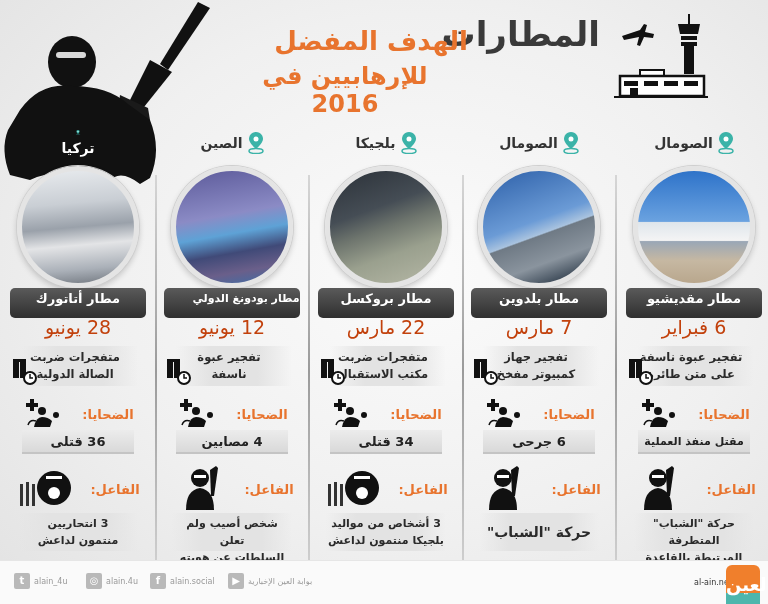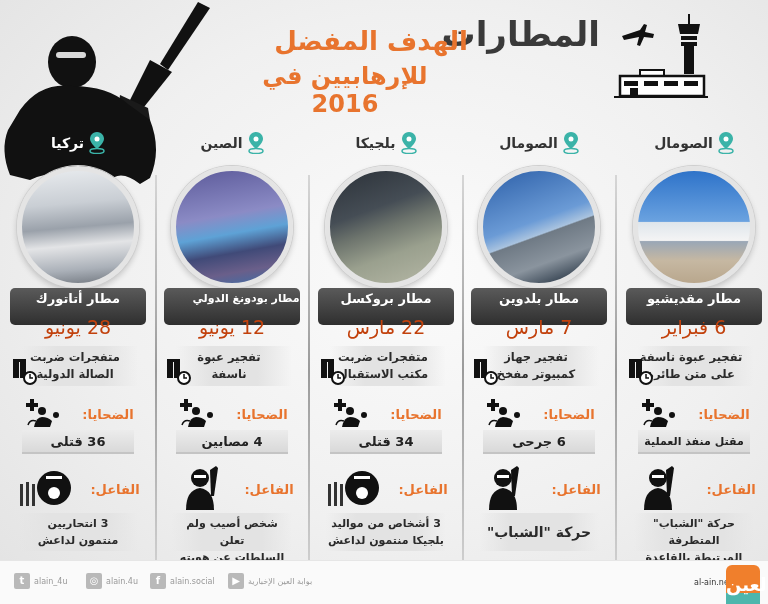--- a/index.html
+++ b/index.html
@@ -38,29 +38,29 @@
   }
   .col-sep {
     position: absolute; top: 175px; width: 2px; height: 390px;
     background: linear-gradient(#d6d6d6, #9a9a9a 50%, #cfcfcf);
   }
   .country {
     position: absolute; top: 0; left: 0; right: 0; height: 26px;
     display: flex; align-items: center; justify-content: center; gap: 5px;
     font-size: 14px; font-weight: bold; color: #333;
   }
-  .country.light { color: #fff; }
+  .country.light { color: #fff; flex-direction: column; }
   .pin { width: 16px; height: 22px; }
   .photo {
     position: absolute; top: 36px; left: 13px; width: 122px; height: 122px; border-radius: 50%;
     border: 5px solid #e4e4e4; box-shadow: 0 0 0 1px #cfcfcf, 0 3px 6px rgba(0,0,0,0.2);
     overflow: hidden;
   }
   .airport-name {
-    position: absolute; top: 158px; left: 6px; right: 6px; height: 37px;
+    position: absolute; top: 158px; left: 6px; right: 6px; height: 30px;
     background: linear-gradient(#5a5a5a, #2f2f2f); color: #fff;
     border-radius: 5px; font-size: 13px; font-weight: bold; line-height: 22px;
     white-space: nowrap; overflow: hidden;
   }
   .airport-name.small { font-size: 11px; padding-left: 28px; }
   .date {
     position: absolute; top: 186px; left: 0; right: 0;
     font-size: 19px; font-weight: normal; color: #c2410c;
   }
   .event {

